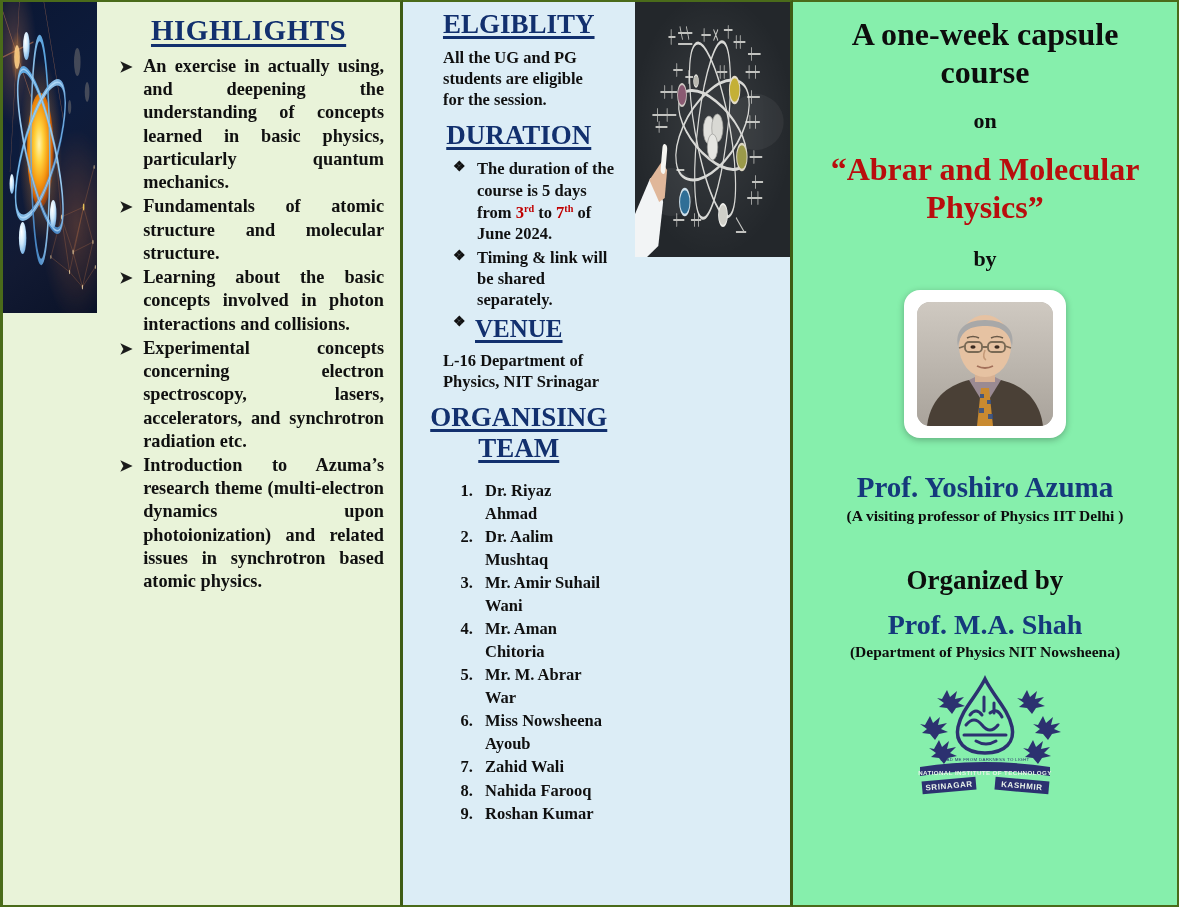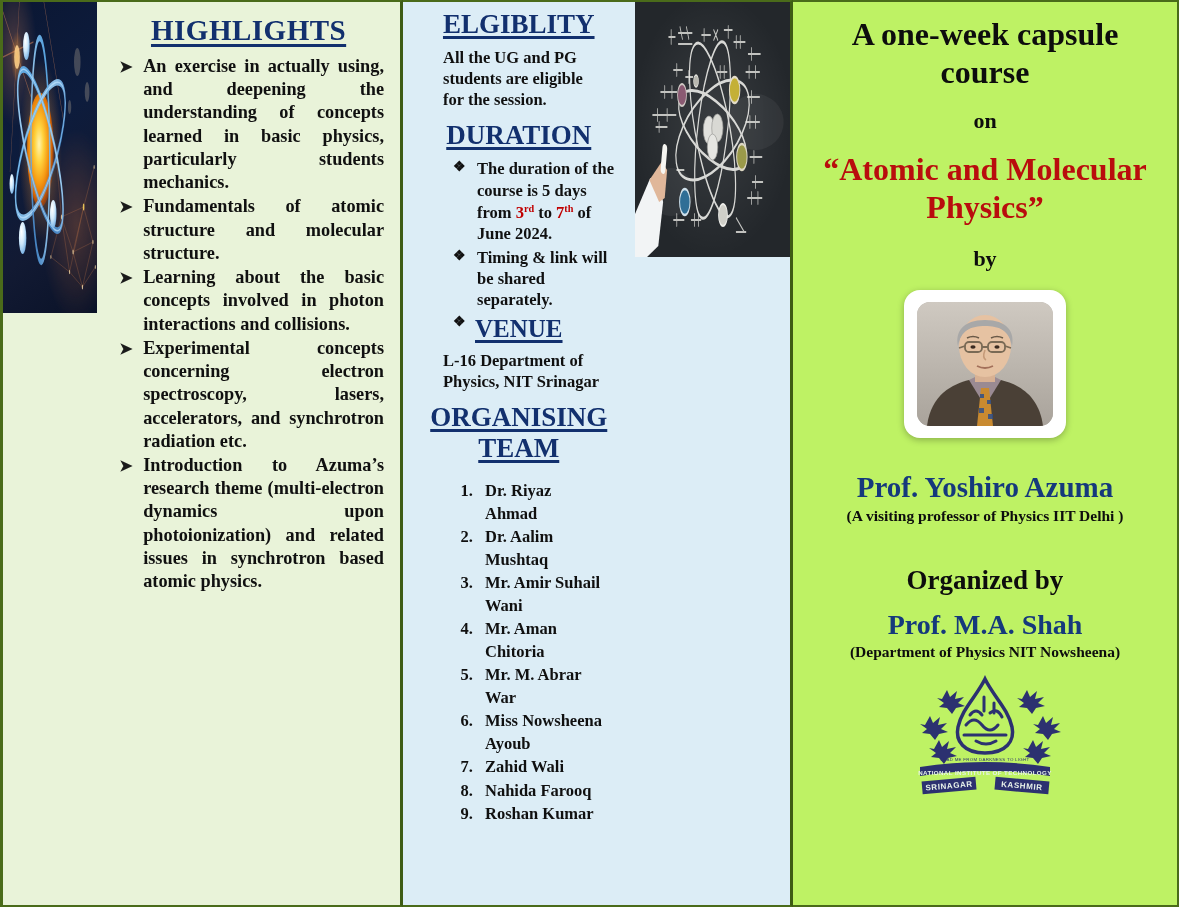--- a/index.html
+++ b/index.html
@@ -32,21 +32,21 @@
     box-sizing:border-box;
     background:#dcedf6;
     border-top:2px solid #4a6b1a;
     border-bottom:2px solid #4a6b1a;
     border-right:3px solid #3e5c14;
     display:flex;flex-direction:row;
   }
   .panel-right{
     width:386px;
     box-sizing:border-box;
-    background:#bef264;
+    background:#86efac;
     border-top:2px solid #4a6b1a;
     border-bottom:2px solid #4a6b1a;
     border-right:2px solid #4a6b1a;
     display:flex;flex-direction:column;
     align-items:center;
     text-align:center;
   }
 
   
   .atom-hero{
@@ -273,21 +273,21 @@
         <circle cx="100" cy="44" r="14" fill="url(#elec)"></circle>
         <circle cx="38" cy="182" r="10" fill="url(#elec)"></circle>
         <circle cx="84" cy="236" r="16" fill="url(#elec)"></circle>
         <circle cx="215" cy="212" r="14" fill="url(#elec)"></circle>
       </svg>
     </div>
 
     <div class="hl-wrap">
       <div class="hl-title">HIGHLIGHTS</div>
       <ul class="hl-list">
-        <li><span class="arrow">➤</span><span>An exercise in actually using, and deepening the understanding of concepts learned in basic physics, particularly students mechanics.</span></li>
+        <li><span class="arrow">➤</span><span>An exercise in actually using, and deepening the understanding of concepts learned in basic physics, particularly quantum mechanics.</span></li>
         <li><span class="arrow">➤</span><span>Fundamentals of atomic structure and molecular structure.</span></li>
         <li><span class="arrow">➤</span><span>Learning about the basic concepts involved in photon interactions and collisions.</span></li>
         <li><span class="arrow">➤</span><span>Experimental concepts concerning electron spectroscopy, lasers, accelerators, and synchrotron radiation etc.</span></li>
         <li><span class="arrow">➤</span><span>Introduction to Azuma’s research theme (multi-electron dynamics upon photoionization) and related issues in synchrotron based atomic physics.</span></li>
       </ul>
     </div>
   </div>
 
   <div class="panel-mid">
     <div class="mid-inner">
@@ -396,21 +396,21 @@
           <rect x="66" y="142" width="12" height="30" rx="5" fill="#f6f6f2" transform="rotate(12 72 157)"></rect>
         </g>
       </svg>
     </div>
   </div>
 
   <div class="panel-right">
 
     <div class="r-title">A one-week capsule course</div>
     <div class="r-on">on</div>
-    <div class="r-course">“Atomic and Molecular Physics”</div>
+    <div class="r-course">“Abrar and Molecular Physics”</div>
     <div class="r-by">by</div>
 
     <div class="photo-frame">
       <div class="photo-inner">
         <svg viewBox="0 0 136 124" preserveAspectRatio="none" aria-hidden="true">
           <defs>
             <linearGradient id="bgph" x1="0" y1="0" x2="0" y2="1">
               <stop offset="0%" stop-color="#cfc9c1"></stop>
               <stop offset="100%" stop-color="#a9a39b"></stop>
             </linearGradient>

